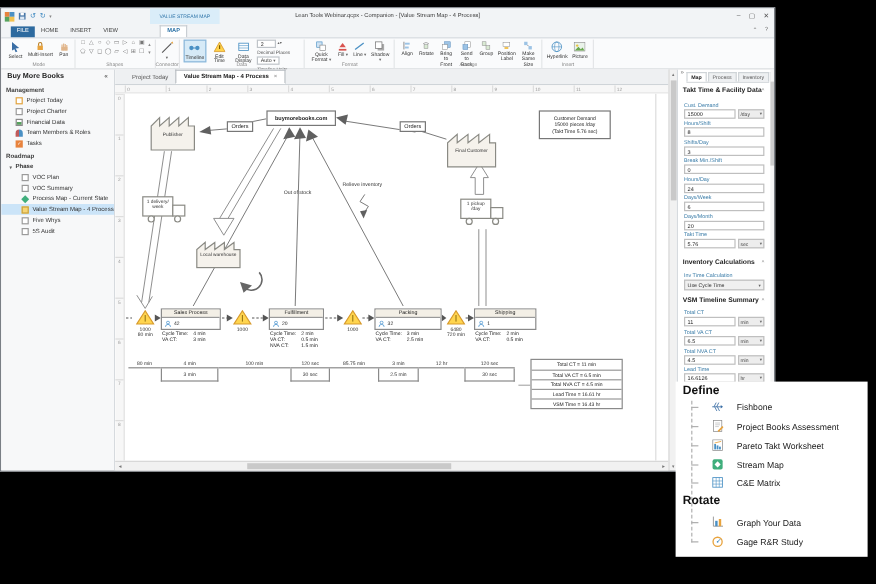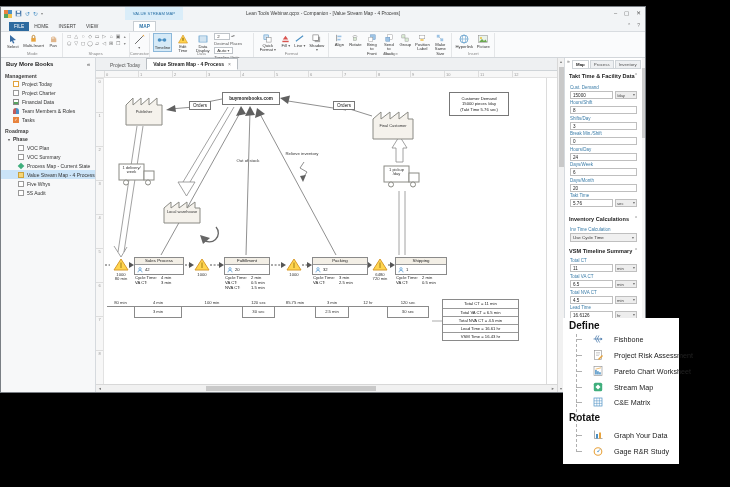--- a/index.html
+++ b/index.html
@@ -119,21 +119,21 @@
   .pfield { position:absolute; left:5px; right:8px; }
   .plabel { font-size:4.5px; color:#3a7ca8; margin-bottom:1px; }
   .pvalrow { display:flex; gap:2px; }
   .pinput { flex:1; height:8px; border:1px solid #bfbfbf; background:#fff; font-size:4.6px; line-height:7px; padding-left:2px; color:#222; }
   .punit { width:22px; height:8px; border:1px solid #bfbfbf; background:#ededed; font-size:4.2px; line-height:7px; display:flex; justify-content:space-between; padding:0 1px; color:#444; }
   .pselect { height:9px; border:1px solid #bfbfbf; background:#f0f0f0; font-size:4.4px; line-height:8px; display:flex; justify-content:space-between; padding:0 2px; color:#333; }
   .pscroll { position:absolute; right:0; top:0; bottom:0; width:3px; background:#f4f4f4; }
   .pthumb { margin-top:10px; height:70px; background:#cdcdcd; }
 
   
-  .popup { position:absolute; left:563px; top:318px; width:116px; height:146px; background:#fff; z-index:50; }
+  .popup { position:absolute; left:563px; top:318px; width:160px; height:146px; background:#fff; z-index:50; }
   .pp-head { position:absolute; left:6px; font-size:10px; font-weight:bold; color:#111; }
   .pp-vline { position:absolute; left:13px; top:16px; height:118px; border-left:1px dashed #b0b0b0; }
   .pp-item { position:absolute; left:13px; display:flex; align-items:center; gap:11px; }
   .pp-branch { width:6px; border-top:1px dashed #b0b0b0; }
   .pp-label { font-size:7.2px; color:#222; white-space:nowrap; }
 </style>
 </head>
 <body>
 
 <div class="stage">
@@ -917,32 +917,32 @@
     </div>
     <div class="pp-item" style="top:32px">
       <span class="pp-branch"></span>
       <svg width="10" height="10" viewBox="0 0 10 10">
           <rect x="1.5" y="0.5" width="7" height="9" fill="#fff" stroke="#8a8a8a" stroke-width="0.6"></rect>
           <line x1="3" y1="2.5" x2="7" y2="2.5" stroke="#bbb" stroke-width="0.6"></line>
           <line x1="3" y1="4" x2="7" y2="4" stroke="#bbb" stroke-width="0.6"></line>
           <line x1="3" y1="5.5" x2="6" y2="5.5" stroke="#bbb" stroke-width="0.6"></line>
           <line x1="5.5" y1="9.5" x2="9.5" y2="5.5" stroke="#e8a33d" stroke-width="1.4"></line>
         </svg>
-      <span class="pp-label">Project Risk Assessment</span>
+      <span class="pp-label">Project Books Assessment</span>
     </div>
     <div class="pp-item" style="top:48px">
       <span class="pp-branch"></span>
       <svg width="10" height="10" viewBox="0 0 10 10">
           <rect x="1" y="0.5" width="8" height="9" fill="#fff" stroke="#8a8a8a" stroke-width="0.6"></rect>
           <rect x="2.2" y="4" width="1.5" height="4.5" fill="#4a90c4"></rect>
           <rect x="4.2" y="5.2" width="1.5" height="3.3" fill="#4a90c4"></rect>
           <rect x="6.2" y="6.2" width="1.5" height="2.3" fill="#4a90c4"></rect>
           <polyline points="2.5,3.2 8,1.8" stroke="#e8a33d" fill="none" stroke-width="0.7"></polyline>
         </svg>
-      <span class="pp-label">Pareto Chart Worksheet</span>
+      <span class="pp-label">Pareto Takt Worksheet</span>
     </div>
     <div class="pp-item" style="top:64px">
       <span class="pp-branch"></span>
       <svg width="10" height="10" viewBox="0 0 10 10">
           <rect x="0.8" y="0.8" width="8.4" height="8.4" rx="1.5" fill="#3fae7c"></rect>
           <rect x="3.2" y="3.2" width="3.6" height="3.6" fill="#fff" transform="rotate(45 5 5)"></rect>
         </svg>
       <span class="pp-label">Stream Map</span>
     </div>
     <div class="pp-item" style="top:79px">

